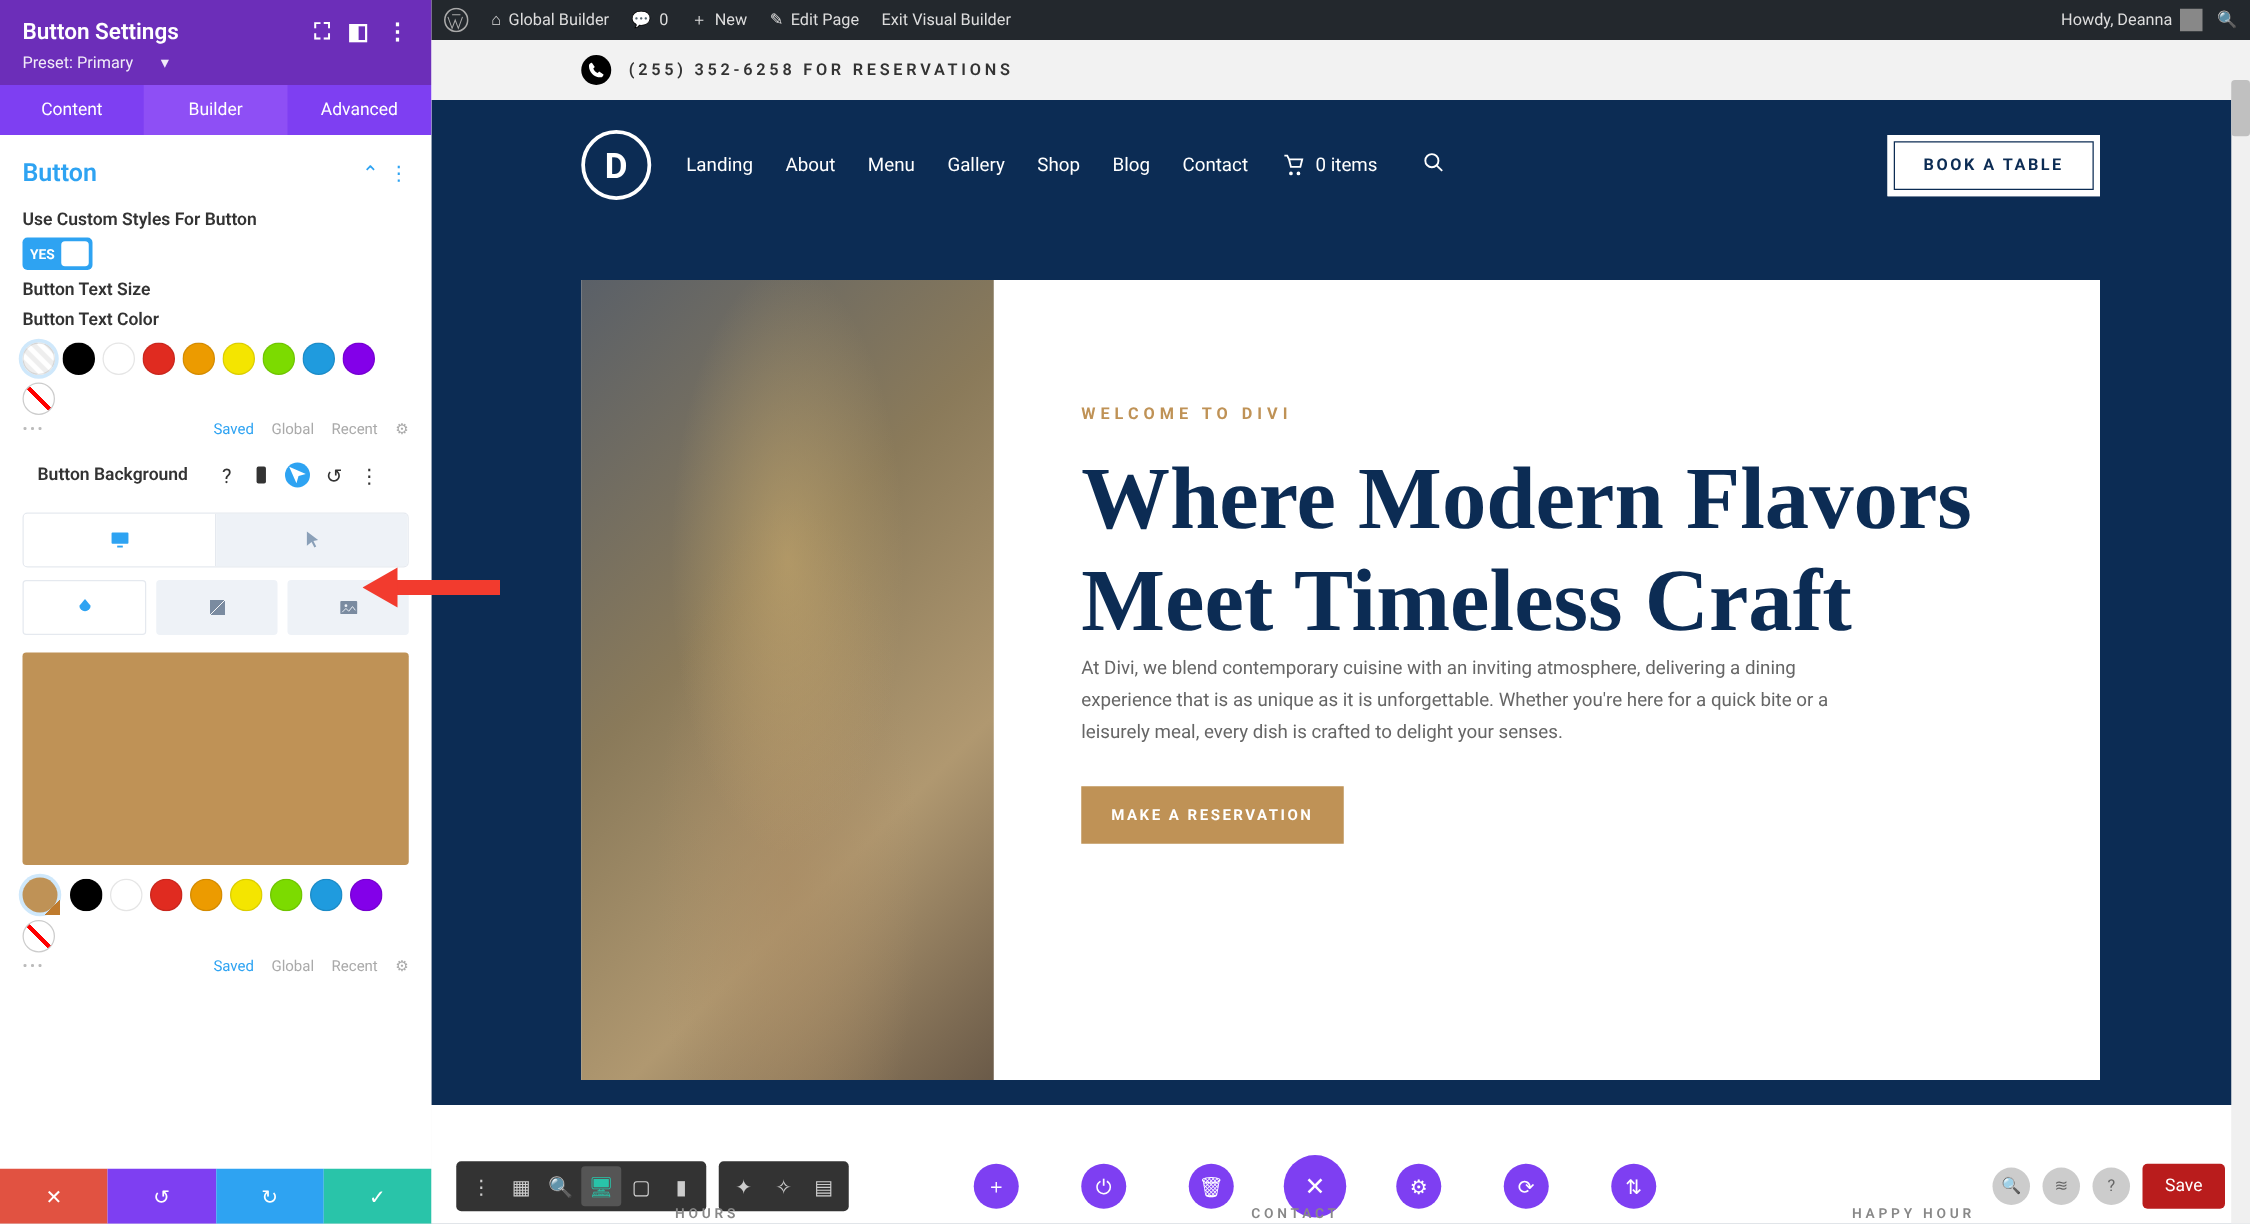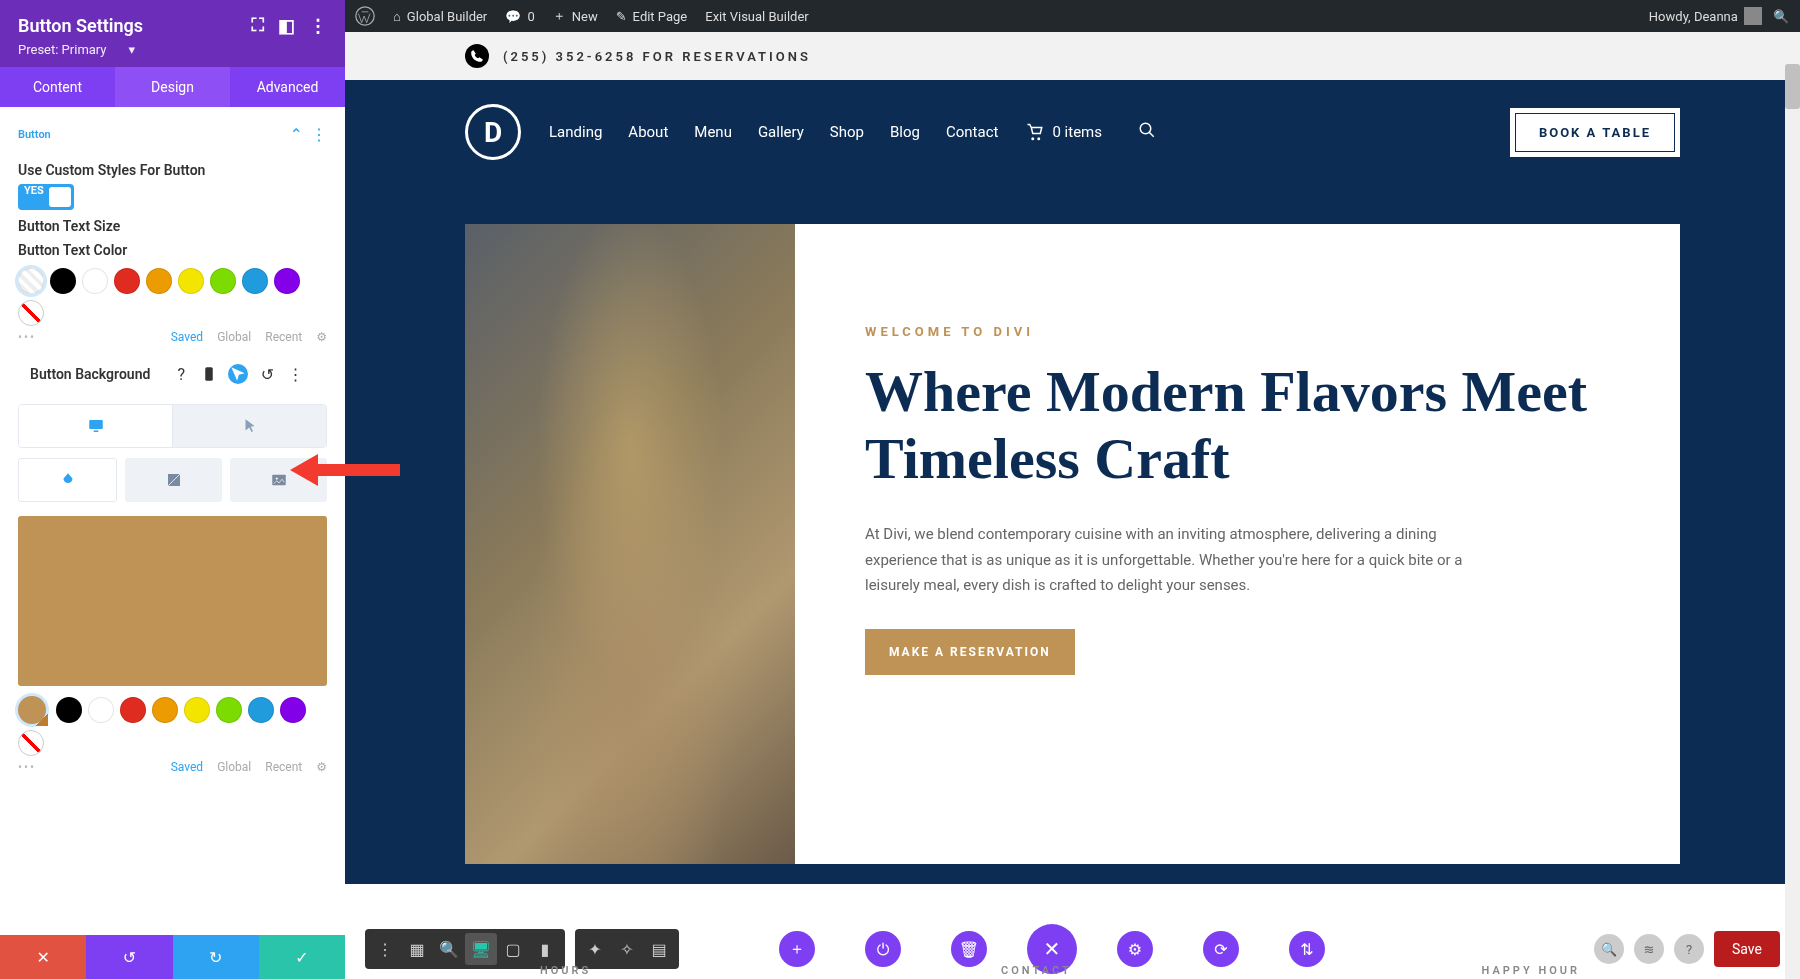--- a/index.html
+++ b/index.html
@@ -17,24 +17,24 @@
 .sidebar{width:345px;height:100%;background:#fff;display:flex;flex-direction:column;position:relative;z-index:10}
 .sb-header{background:#6c2eb9;color:#fff;padding:14px 18px 10px}
 .sb-title{font-size:18px;font-weight:600;display:flex;align-items:center;justify-content:space-between}
 .sb-title-icons{display:flex;gap:14px;align-items:center}
 .sb-preset{font-size:13px;opacity:.9;margin-top:6px;display:flex;align-items:center;gap:22px}
 .sb-tabs{display:flex;background:#7e3ff2}
 .sb-tab{flex:1;text-align:center;padding:12px 0;color:#fff;font-size:14px;cursor:pointer}
 .sb-tab.active{background:#8e4ff5}
 .sb-body{flex:1;overflow:auto;padding:12px 18px}
 .sec-head{display:flex;justify-content:space-between;align-items:center;padding:6px 0 10px}
-.sec-head h3{color:#2ea3f2;font-size:11px;font-weight:600}
+.sec-head h3{color:#2ea3f2;font-size:20px;font-weight:600}
 .sec-head-icons{display:flex;gap:8px;color:#2ea3f2}
 .field-label{font-size:14px;color:#333;font-weight:600;margin:8px 0 6px}
-.toggle{width:56px;height:26px;background:#2ea3f2;border-radius:4px;display:flex;align-items:flex-start;padding:0 6px;position:relative;cursor:pointer}
+.toggle{width:56px;height:26px;background:#2ea3f2;border-radius:4px;display:flex;align-items:center;padding:0 6px;position:relative;cursor:pointer}
 .toggle span{color:#fff;font-size:11px;font-weight:700}
 .toggle::after{content:'';position:absolute;right:3px;top:3px;width:22px;height:20px;background:#fff;border-radius:3px}
 .slider-row{display:flex;align-items:center;gap:16px;margin-top:10px}
 .slider{flex:1;height:4px;background:#e0e0e0;border-radius:2px;position:relative}
 .slider .thumb{position:absolute;left:12%;top:-6px;width:16px;height:16px;background:#2ea3f2;border-radius:50%;cursor:pointer}
 .slider-val{width:80px;padding:8px;background:#eef5fb;border:none;text-align:center;color:#999;font-size:13px}
 .swatches{display:flex;gap:6px;margin:10px 0 4px;align-items:center;flex-wrap:wrap}
 .swatch{width:26px;height:26px;border-radius:50%;cursor:pointer;border:1px solid rgba(0,0,0,.1)}
 .swatch.selected{box-shadow:0 0 0 3px #cfe8fb}
 .swatch.none{background:repeating-linear-gradient(45deg,#fff,#fff 4px,#eee 4px,#eee 8px);position:relative}
@@ -78,21 +78,21 @@
 .nav-links{display:flex;gap:26px;color:#fff;font-size:15px}
 .nav-links span{cursor:pointer}
 .cart{display:flex;align-items:center;gap:8px;color:#fff;font-size:15px}
 .book-btn{margin-left:auto;border:3px solid #fff;background:#fff;color:#0c2c54;padding:14px 26px;font-weight:700;letter-spacing:2px;font-size:13px;cursor:pointer;outline:1px solid #0c2c54;outline-offset:-6px}
 .hero-bg{background:#0c2c54;padding:0 0 60px}
 .hero-card{margin:0 120px;background:#fff;display:flex;position:relative;top:40px}
 .hero-img{width:330px;height:640px;background:linear-gradient(135deg,#5a6068 0%,#8a7a5a 40%,#b09870 70%,#6a5a48 100%);position:relative;overflow:hidden}
 .hero-img::before{content:'';position:absolute;inset:0;background:radial-gradient(ellipse at 50% 35%,rgba(200,170,110,.6) 0%,transparent 40%),radial-gradient(ellipse at 50% 75%,rgba(170,140,100,.7) 0%,transparent 45%)}
 .hero-text{flex:1;padding:100px 70px 96px}
 .eyebrow{color:#bf9256;letter-spacing:4px;font-size:13px;font-weight:700;margin-bottom:20px}
-.hero-h{font-family:Georgia,serif;font-size:58px;font-weight:800;color:#0c2c54;line-height:1.15;margin-bottom:30px}
+.hero-h{font-family:Georgia,serif;font-size:71px;font-weight:800;color:#0c2c54;line-height:1.15;}
 .hero-p{color:#666;font-size:15px;line-height:1.7;margin-bottom:30px;max-width:620px}
 .cta{background:#bf9256;color:#fff;padding:16px 24px;font-weight:700;letter-spacing:2px;font-size:12px;border:none;cursor:pointer}
 
 .bottom-bar{position:absolute;bottom:10px;left:365px;right:20px;height:40px;display:flex;align-items:center;gap:10px}
 .bb-group{background:#333;border-radius:4px;display:flex;gap:0;padding:4px}
 .bb-btn{width:32px;height:32px;display:flex;align-items:center;justify-content:center;color:#ccc;cursor:pointer;border-radius:3px}
 .bb-btn.active{background:#555;color:#29c4a9}
 .bb-circle{width:36px;height:36px;border-radius:50%;display:flex;align-items:center;justify-content:center;color:#fff;cursor:pointer}
 .bb-purple{background:#7e3ff2}
 .bb-big{width:50px;height:50px;background:#7e3ff2;border-radius:50%;display:flex;align-items:center;justify-content:center;color:#fff;cursor:pointer;font-size:20px}
@@ -119,21 +119,21 @@
           <span>⋮</span>
         </div>
       </div>
       <div class="sb-preset">
         <span>Preset: Primary</span>
           <span>▾</span>
       </div>
     </div>
     <div class="sb-tabs">
       <div class="sb-tab">Content</div>
-      <div class="sb-tab active">Design</div>
+      <div class="sb-tab active">Builder</div>
       <div class="sb-tab">Advanced</div>
     </div>
     <div class="sb-body">
       <div class="sec-head">
         <h3>Button</h3>
         <div class="sec-head-icons">
           <span>⌃</span>
           <span>⋮</span>
         </div>
       </div>

